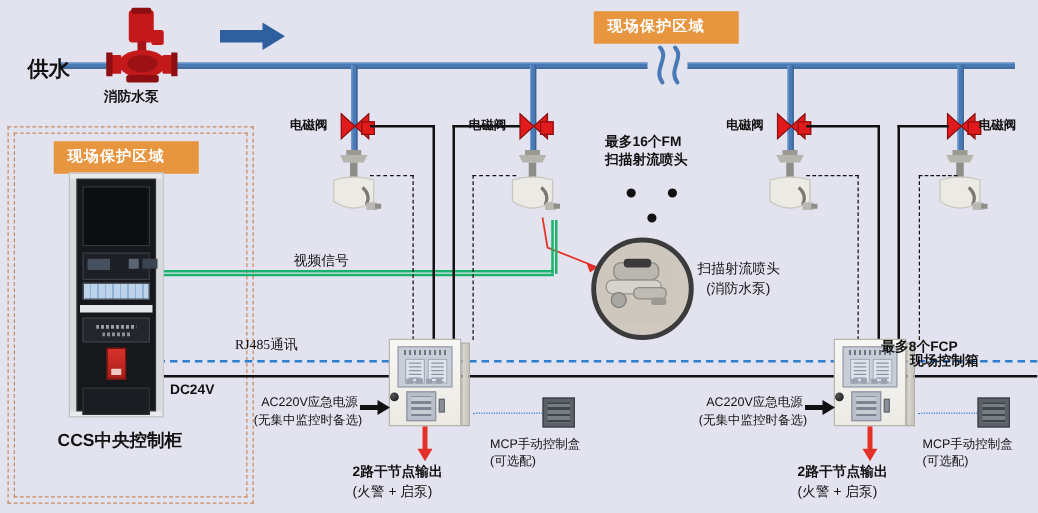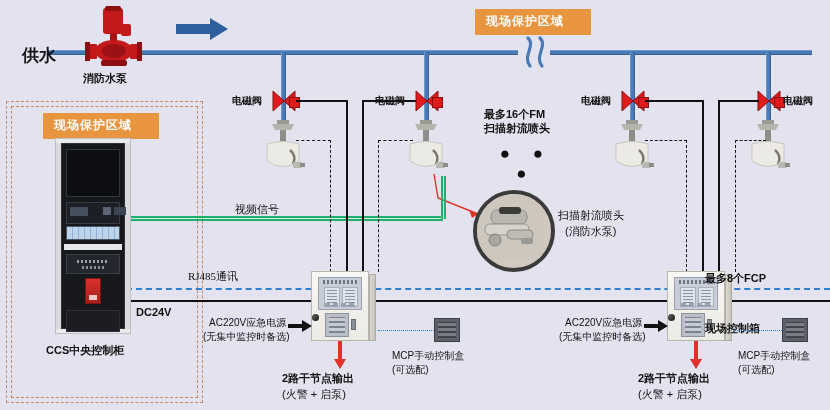--- a/index.html
+++ b/index.html
@@ -304,21 +304,21 @@
     <div class="strip"></div>
     <div class="plate">
       <div class="t"></div>
       <div class="t2"></div>
     </div>
     <div class="red">
         <i></i>
       </div>
     <div class="bay" style="top:172px;"></div>
   </div>
-  <div class="lbl cn c" style="left:46px;top:344px;width:96px;font-size:11px;">CCS中央控制柜</div>
+  <div class="lbl cn c" style="left:46px;top:344px;width:96px;font-size:14px;">CCS中央控制柜</div>
 
   <div class="fcp" style="left:311px;top:271px;">
     <div class="body"></div>
     <div class="side"></div>
     <div class="panel">
       <div class="ttl"></div>
       <div class="col l">
           <i></i>
           <i></i>
           <i></i>
@@ -386,21 +386,21 @@
       <div class="btnrow"></div>
     </div>
     <div class="knob"></div>
     <div class="keypad">
         <div class="kp"></div>
       </div>
     <div class="tab"></div>
   </div>
 
   <div class="lbl cn c" style="left:705px;top:272px;width:88px;font-size:11px;">最多8个FCP</div>
-  <div class="lbl cn c" style="left:705px;top:283px;width:88px;font-size:11px;margin-top:39px;">现场控制箱</div>
+  <div class="lbl cn c" style="left:728px;top:283px;width:88px;font-size:11px;">现场控制箱</div>
 
   <svg class="arrow-black-h" style="left:644px;top:320px;" width="24" height="12" viewBox="0 0 24 12">
     <path d="M0 4 L14 4 L14 0 L24 6 L14 12 L14 8 L0 8 Z" fill="#111"></path>
   </svg>
   <div class="lbl reg" style="left:565px;top:317px;font-size:10px;font-weight:normal;">AC220V应急电源</div>
   <div class="lbl reg" style="left:559px;top:331px;font-size:10px;font-weight:normal;">(无集中监控时备选)</div>
 
   <svg class="arrow-red-v" style="left:690px;top:341px;" width="12" height="28" viewBox="0 0 12 28">
     <path d="M4 0 L8 0 L8 18 L12 18 L6 28 L0 18 L4 18 Z" fill="#e33127"></path>
   </svg>

